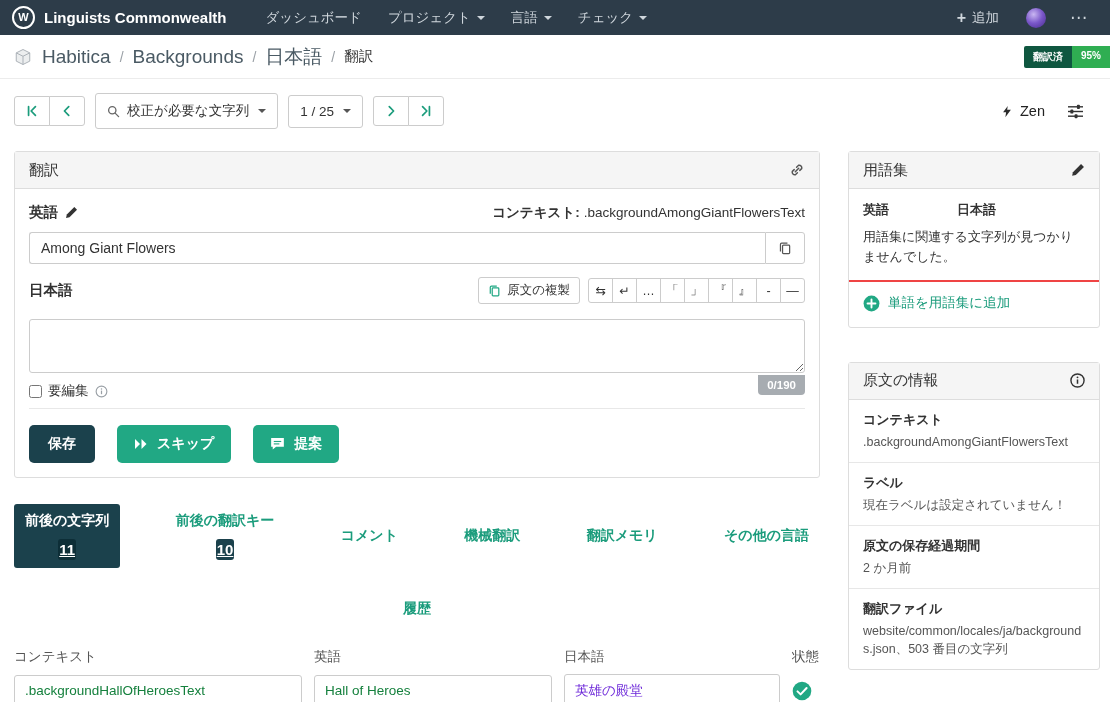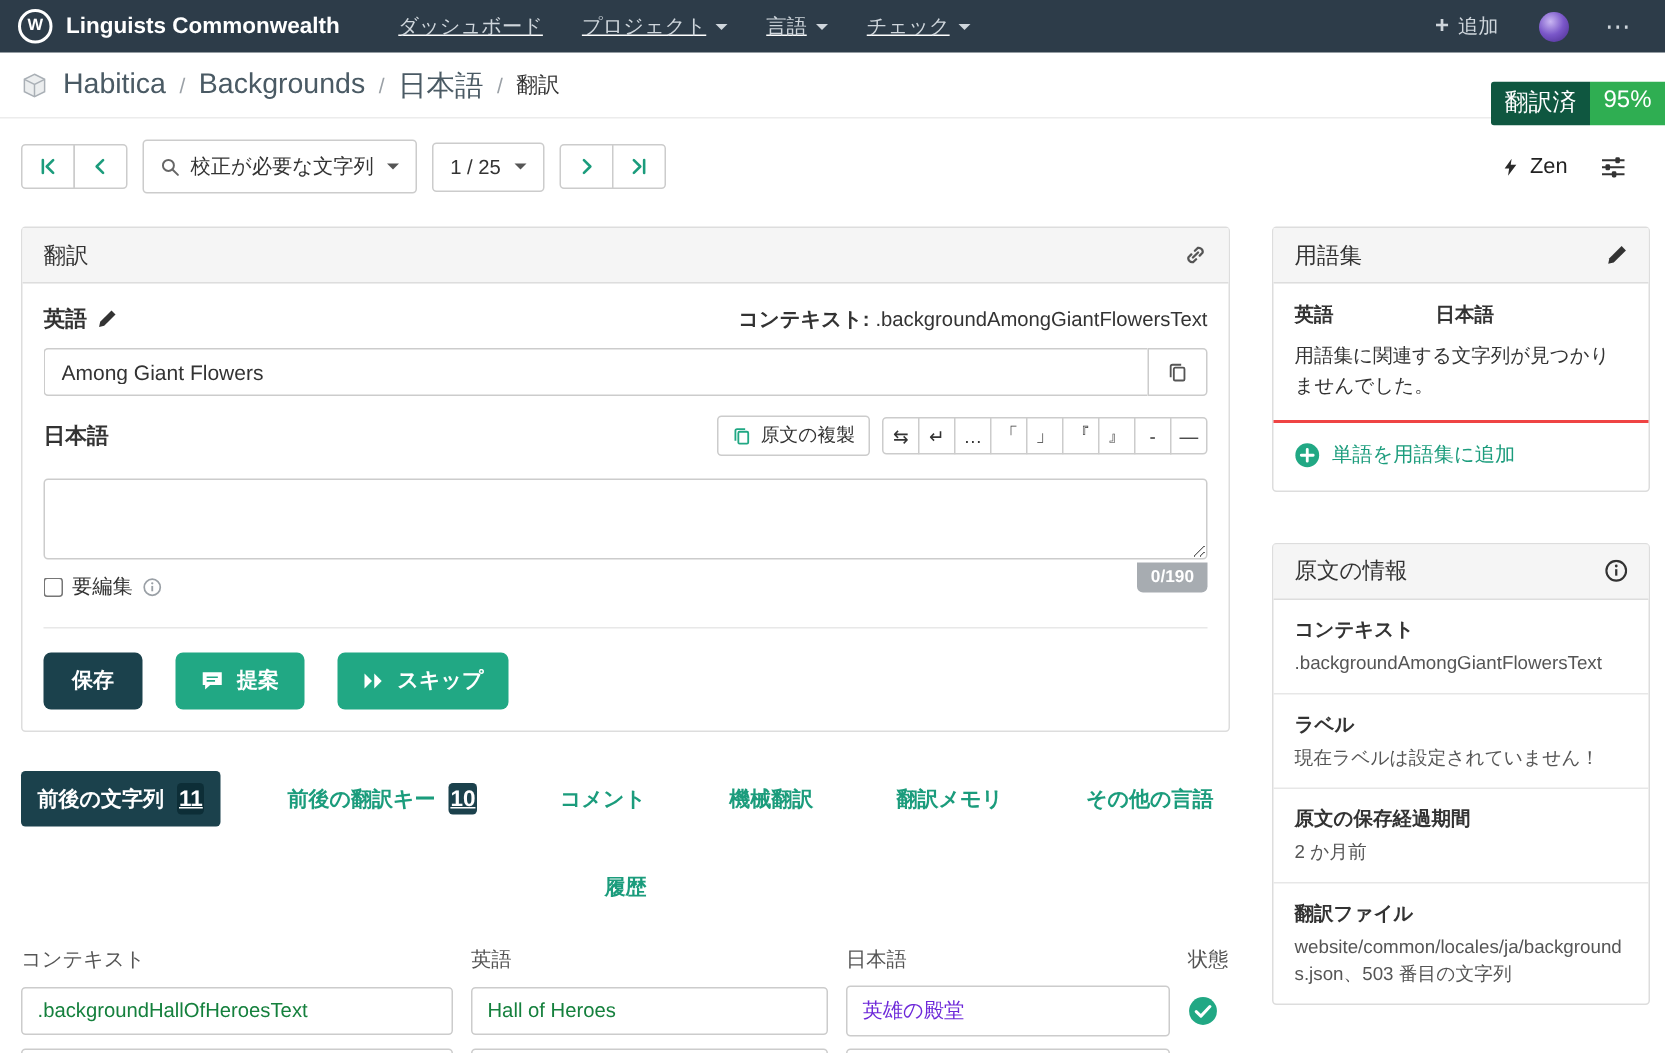--- a/index.html
+++ b/index.html
@@ -7,37 +7,37 @@
     font-family:"Liberation Sans","DejaVu Sans",sans-serif; font-size:14px; color:#333; }
   a { text-decoration:none; cursor:pointer; }
   button { font-family:inherit; cursor:pointer; }
 
   
   .navbar { height:35px; background:#2d3c49; display:flex; align-items:center; padding:0 12px; color:#fff; }
   .nav-left { display:flex; align-items:center; gap:9px; }
   .logo { width:23px; height:23px; border:2px solid #fff; border-radius:50%; display:flex; align-items:center; justify-content:center; flex:none; }
   .logo-w { font-size:11px; font-weight:bold; color:#fff; line-height:1; }
   .brand { font-size:15px; font-weight:bold; color:#fff; }
-  .nav-menu { display:flex; margin-left:26px;text-decoration:underline; }
+  .nav-menu { display:flex; margin-left:26px; }
   .nav-link { color:#cfd6dc; padding:8px 13px; font-size:13.5px; display:flex; align-items:center; gap:6px; }
   .caret { width:0; height:0; border-left:4px solid transparent; border-right:4px solid transparent; border-top:4px solid #cfd6dc; display:inline-block; }
   .nav-right { margin-left:auto; display:flex; align-items:center; gap:6px; }
   .plus-glyph { font-size:16px; font-weight:bold; line-height:1; }
   .avatar { width:20px; height:20px; border-radius:50%; margin:0 8px;
     background:radial-gradient(circle at 38% 32%, #c9b6f2 0%, #7a57c9 48%, #472a8c 100%); }
   .dots { font-size:17px; letter-spacing:1px; padding:8px 10px; }
 
   
   .breadcrumb-bar { height:44px; display:flex; align-items:center; padding:0 14px; position:relative; border-bottom:1px solid #ececec; }
   .pkg-icon { display:flex; margin-right:10px; }
   .crumb { color:#4a5a64; font-size:19px; }
   .crumb-current { color:#333; font-size:14.5px; }
   .sep { color:#9aa0a6; margin:0 9px; font-size:14px; }
   .sep::before { content:"/"; }
-  .status-badge { position:absolute; right:0; top:50%; transform:translateY(-50%); display:flex; font-size:16px; font-weight:normal; color:#fff;margin-top:12px; }
+  .status-badge { position:absolute; right:0; top:50%; transform:translateY(-50%); display:flex; font-size:10px; font-weight:bold; color:#fff; }
   .badge-dark { background:#0f5740; padding:4px 9px; border-radius:2px 0 0 2px; }
   .badge-green { background:#2fae52; padding:4px 9px; }
 
   
   .content { padding:14px 10px 0 14px; }
 
   .toolbar { display:flex; justify-content:space-between; align-items:center; margin-bottom:22px; padding-right:14px; }
   .toolbar-left { display:flex; align-items:center; gap:10px; }
   .btn-group { display:inline-flex; }
   .btn { background:#fff; border:1px solid #ccc; border-radius:3px; padding:8px 11px; font-size:13.5px; color:#333; display:inline-flex; align-items:center; gap:7px; }
@@ -68,27 +68,27 @@
   .target-tools { display:flex; align-items:center; gap:8px; }
   .clone-btn { border:1px solid #ccc; border-radius:3px; background:#fff; padding:4px 9px; font-size:12.5px; color:#333; display:inline-flex; align-items:center; gap:6px; }
   .glyph-group { display:inline-flex; }
   .glyph-btn { border:1px solid #ccc; background:#fff; padding:3px 0; font-size:12.5px; color:#333; min-width:25px; text-align:center; margin-left:-1px; }
   .glyph-btn:first-child { border-radius:3px 0 0 3px; margin-left:0; }
   .glyph-btn:last-child { border-radius:0 3px 3px 0; }
   .translation-area { width:100%; height:54px; border:1px solid #ccc; border-radius:3px; padding:8px 11px; font-size:14px; font-family:inherit; resize:vertical; outline:none; margin-top:7px; }
   .flags-row { display:flex; justify-content:space-between; align-items:flex-start; margin-top:6px; }
   .needs-edit { display:flex; align-items:center; gap:6px; font-size:13.5px; }
   .counter-badge { background:#a7acb1; color:#fff; font-size:11.5px; font-weight:bold; padding:4px 9px; border-radius:0 0 4px 4px; margin-top:-7px; }
-  .actions { display:flex; align-items:center; gap:22px; margin-top:18px; border-top:1px solid #e8e8e8; padding-top:16px; }
+  .actions { display:flex; align-items:center; gap:22px; margin-top:8px; border-top:1px solid #e8e8e8; padding-top:16px; }
   .btn-save { background:#1b414c; color:#fff; border:none; border-radius:5px; padding:10px 19px; font-size:14px; font-weight:bold; }
   .btn-teal { background:#21a884; color:#fff; border:none; border-radius:5px; padding:10px 17px; font-size:14px; font-weight:bold; display:inline-flex; align-items:center; gap:9px; }
 
   
   .tabs { margin-top:26px; display:flex; flex-wrap:wrap; justify-content:space-between; align-items:center; row-gap:12px; }
-  .tab { color:#1b9c7c; font-weight:bold; font-size:14px; padding:8px 11px; display:inline-flex; align-items:center; gap:9px; border-radius:3px; }
+  .tab { color:#1b9c7c; font-weight:bold; font-size:14px; padding:8px 11px; display:inline-flex; align-items:center; gap:9px; border-radius:3px;flex-direction:column; }
   .tab.active { background:#1b414c; color:#fff; }
   .tab-badge { font-size:15px; font-weight:bold; padding:2px 1px; border-radius:3px; background:#1b414c; color:#fff;text-decoration:underline; }
   .tab.active .tab-badge { background:#0d2e37; }
   .tab-break { flex-basis:100%; height:0; }
   .tab-history { margin:0 auto; }
 
   
   .nearby { margin-top:22px; }
   .nearby-head { display:flex; gap:12px; color:#555; font-size:13.5px; margin-bottom:8px; align-items:flex-end; }
   .nearby-row { display:flex; gap:12px; align-items:center; margin-bottom:8px; }
@@ -316,33 +316,33 @@
                     <rect x="7.25" y="6.9" width="1.5" height="4.4" fill="#9aa0a6"></rect>
                     <circle cx="8" cy="4.8" r="0.95" fill="#9aa0a6"></circle>
                   </svg>
               </label>
               <span class="counter-badge">0/190</span>
             </div>
 
             <div class="actions">
               <button class="btn-save">保存</button>
               <button class="btn-teal">
+                <svg viewBox="0 0 14 12" width="14" height="12">
+                    <path d="M1 1 L6 6 L1 11 Z" fill="#fff"></path>
+                    <path d="M7.5 1 L12.5 6 L7.5 11 Z" fill="#fff"></path>
+                  </svg>
+                <span>スキップ</span>
+              </button>
+              <button class="btn-teal">
                 <svg viewBox="0 0 16 15" width="15" height="14">
                     <path d="M1.2 1.2 h13.6 v9.2 h-8.3 l-3.6 3.1 v-3.1 h-1.7 z" fill="#fff"></path>
                     <line x1="4" y1="4.8" x2="12" y2="4.8" stroke="#21a884" stroke-width="1.2"></line>
                     <line x1="4" y1="7.4" x2="10" y2="7.4" stroke="#21a884" stroke-width="1.2"></line>
                   </svg>
                 <span>提案</span>
-              </button>
-              <button class="btn-teal">
-                <svg viewBox="0 0 14 12" width="14" height="12">
-                    <path d="M1 1 L6 6 L1 11 Z" fill="#fff"></path>
-                    <path d="M7.5 1 L12.5 6 L7.5 11 Z" fill="#fff"></path>
-                  </svg>
-                <span>スキップ</span>
               </button>
             </div>
           </div>
         </div>
 
         <div class="tabs">
           <a class="tab active">
             <span>前後の文字列</span>
             <span class="tab-badge">11</span>
           </a>

